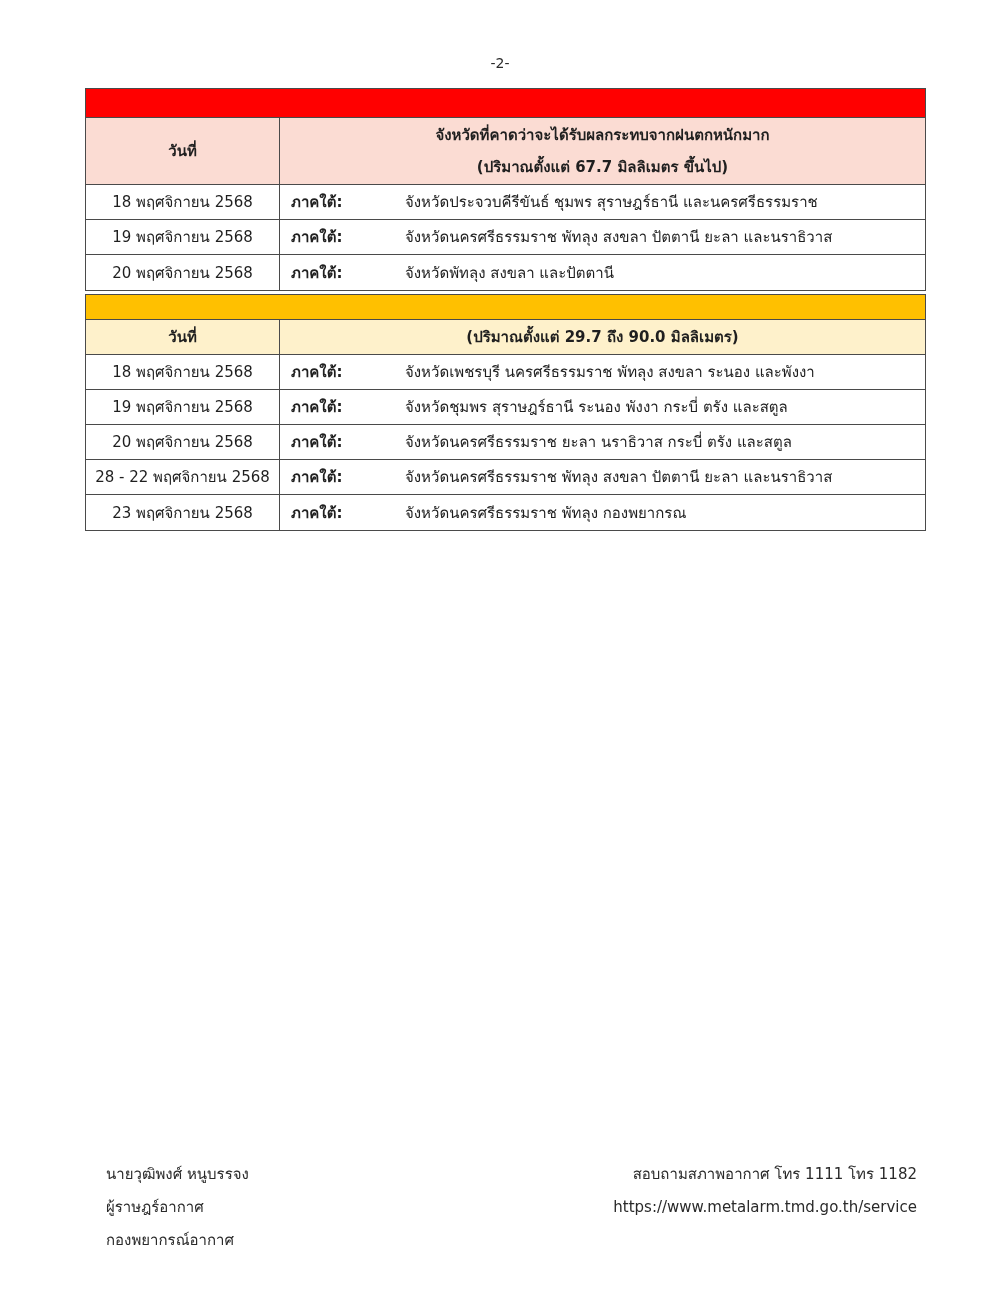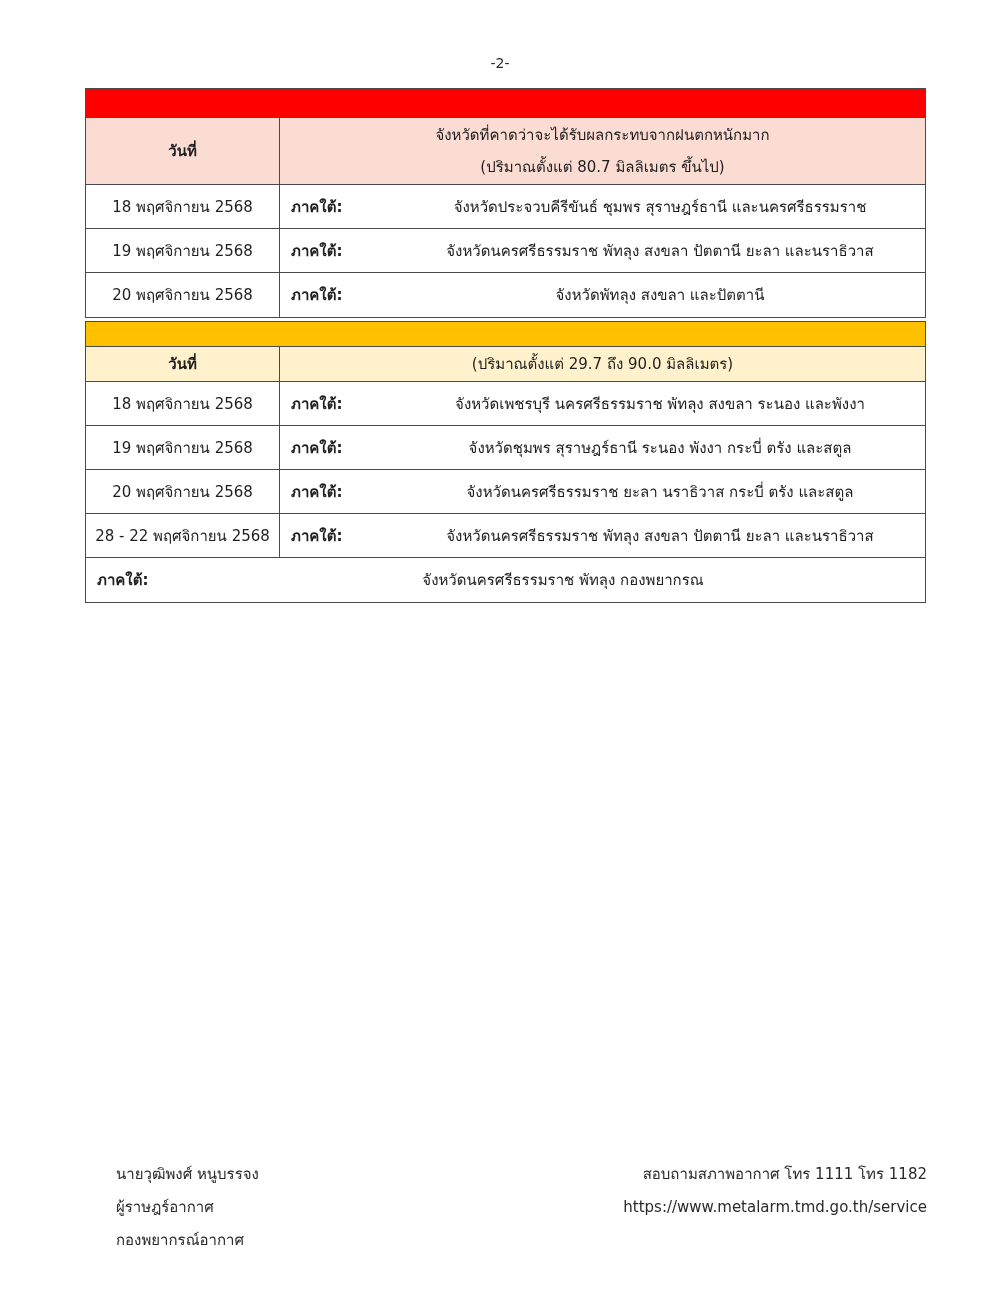--- a/index.html
+++ b/index.html
@@ -25,58 +25,58 @@
   .row { display: flex; border-bottom: 1px solid #4a4a4a; }
   .doc-table .row:last-child { border-bottom: none; }
   .col-date {
     width: 194px; flex: 0 0 194px;
     border-right: 1px solid #4a4a4a;
     display: flex; align-items: center; justify-content: center;
     text-align: center;
   }
   .col-main { flex: 1 1 auto; min-width: 0; }
   .header-row .col-main {
-    text-align: center; font-weight: normal; padding: 1px 0;
+    text-align: center; font-weight: bold; padding: 1px 0;
   }
   .header-row .col-date { font-weight: bold; }
   .title-line { line-height: 32px; }
-  .data-row { height: 44px; }
+  .data-row { height: 35px; }
   .data-row .cell {
     display: flex; align-items: center; height: 100%;
   }
   .region-label {
     flex: 0 0 125px; padding-left: 11px; font-weight: bold;
     white-space: nowrap;
   }
   .provinces {
-    flex: 1 1 auto; text-align: center; padding-right: 10px;
+    flex: 1 1 auto; text-align: left; padding-right: 10px;
     white-space: nowrap; overflow: hidden;
   }
   .table-gap { height: 3px; }
   .footer {
-    position: absolute; top: 1158px; left: 116px; width: 811px;
+    position: absolute; top: 1158px; left: 106px; width: 811px;
     display: flex; justify-content: space-between;
     font-size: 15px; line-height: 33px; color: #2a2a2a;
   }
   .footer-right { text-align: right; }
 </style>
 </head>
 <body>
 
 <div class="page-number">-2-</div>
 
 <div class="content">
 
   <div class="doc-table">
     <div class="banner" style="background: rgb(255, 0, 0);"></div>
     <div class="row header-row" style="background: rgb(251, 220, 211);">
       <div class="col-date">วันที่</div>
       <div class="col-main">
         <div class="title-line">จังหวัดที่คาดว่าจะได้รับผลกระทบจากฝนตกหนักมาก</div>
-        <div class="title-line">(ปริมาณตั้งแต่ 80.7 มิลลิเมตร ขึ้นไป)</div>
+        <div class="title-line">(ปริมาณตั้งแต่ 67.7 มิลลิเมตร ขึ้นไป)</div>
       </div>
     </div>
     <div class="row data-row">
       <div class="col-date">18 พฤศจิกายน 2568</div>
       <div class="col-main cell">
         <span class="region-label">ภาคใต้:</span>
         <span class="provinces">จังหวัดประจวบคีรีขันธ์ ชุมพร สุราษฎร์ธานี และนครศรีธรรมราช</span>
       </div>
     </div>
     <div class="row data-row">
@@ -127,20 +127,21 @@
       </div>
     </div>
     <div class="row data-row">
       <div class="col-date">28 - 22 พฤศจิกายน 2568</div>
       <div class="col-main cell">
         <span class="region-label">ภาคใต้:</span>
         <span class="provinces">จังหวัดนครศรีธรรมราช พัทลุง สงขลา ปัตตานี ยะลา และนราธิวาส</span>
       </div>
     </div>
     <div class="row data-row">
+      <div class="col-date">23 พฤศจิกายน 2568</div>
       <div class="col-main cell">
         <span class="region-label">ภาคใต้:</span>
         <span class="provinces">จังหวัดนครศรีธรรมราช พัทลุง กองพยากรณ</span>
       </div>
     </div>
   </div>
 
 </div>
 
 <div class="footer">

